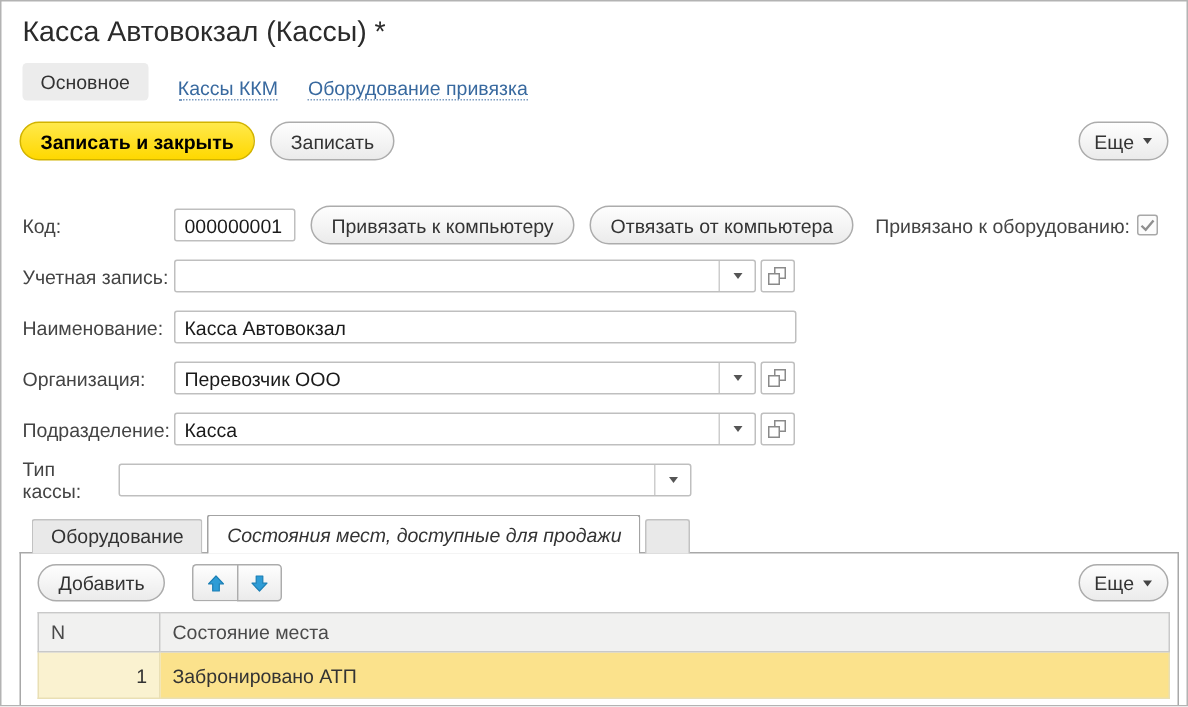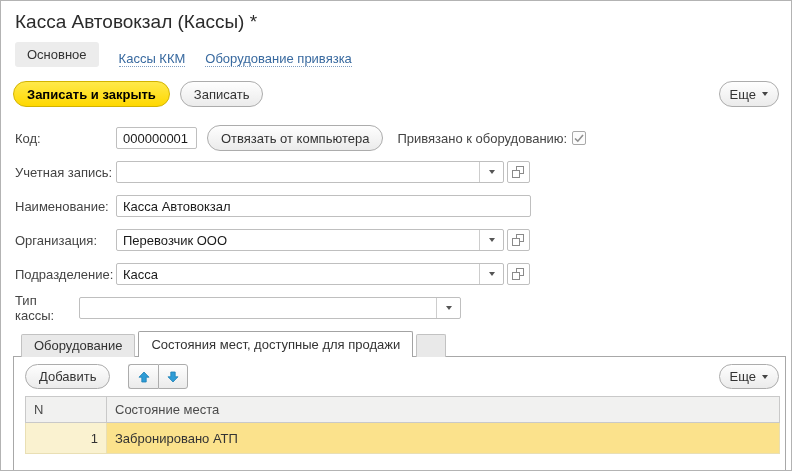--- a/index.html
+++ b/index.html
@@ -15,21 +15,21 @@
   .cmd-bar{display:flex;align-items:center;gap:10px;margin:14px 12px 0 12px;}
   .btn{
     height:26px;padding:0 13px;display:inline-flex;align-items:center;justify-content:center;
     background:linear-gradient(#fefefe,#ebebeb);border:1px solid #acacac;border-radius:13px;
     font-family:inherit;font-size:13px;color:#333;cursor:pointer;box-sizing:border-box;white-space:nowrap;
   }
   .btn.primary{background:linear-gradient(#ffe94b,#ffd800);border-color:#d2b300;font-weight:bold;color:#000;}
   .btn.more{gap:6px;padding:0 10px;}
   .push-right{margin-left:auto;}
   .caret{width:0;height:0;border-left:3.5px solid transparent;border-right:3.5px solid transparent;border-top:4px solid #444;display:inline-block;}
-  .form{margin-top:20px;}
+  .form{margin-top:32px;}
   .frow{display:flex;align-items:center;margin:0 0 12px 14px;height:22px;}
   .flabel{width:101px;color:#444;flex:none;}
   .flabel.short{width:64px;}
   .tinput{
     height:22px;box-sizing:border-box;border:1px solid #bfbfbf;border-radius:2px;padding:0 6px;
     font-family:inherit;font-size:13px;color:#1a1a1a;background:#fff;
   }
   .code-input{width:81px;}
   .name-input{width:415px;}
   .rowbtn{margin-left:10px;}
@@ -48,21 +48,21 @@
   .open-btn{
     width:23px;height:22px;margin-left:3px;flex:none;display:inline-flex;align-items:center;justify-content:center;
     background:#fff;border:1px solid #bfbfbf;border-radius:2px;cursor:pointer;box-sizing:border-box;padding:0;
   }
   .combo.cash-type{width:382px;}
   .lower-tabs{display:flex;align-items:flex-end;margin:10px 0 0 20px;position:relative;z-index:2;}
   .ltab{
     height:23px;line-height:22px;padding:0 12px;background:#e9e9e9;border:1px solid #c2c2c2;border-bottom:none;
     border-radius:2px 2px 0 0;color:#333;margin-right:3px;box-sizing:border-box;cursor:pointer;white-space:nowrap;
   }
-  .ltab.active{height:26px;line-height:25px;background:#fff;border-color:#a3a3a3;position:relative;cursor:default;}
+  .ltab.active{height:26px;line-height:25px;background:#fff;border-color:#a3a3a3;position:relative;cursor:default;font-style:italic;}
   .ltab.active::after{content:"";position:absolute;left:0;right:0;bottom:-1px;height:1px;background:#fff;}
   .ltab.stub{width:30px;padding:0;}
   .group{
     margin:-1px 5px 0 12px;height:120px;box-sizing:border-box;background:#fff;
     border:1px solid #a8a8a8;border-bottom:none;position:relative;z-index:1;
   }
   .grid-toolbar{display:flex;align-items:center;padding:7px 6px 0 11px;}
   .grid-toolbar .btn{height:25px;}
   .updown{display:flex;margin-left:18px;}
   .updown .btn{width:30px;padding:0;}
@@ -98,20 +98,21 @@
       <span>Еще</span>
       <span class="caret"></span>
     </button>
   </div>
 
   <div class="form">
 
     <div class="frow">
       <span class="flabel">Код:</span>
       <input class="tinput code-input" value="000000001" style="">
+      <button class="btn rowbtn">Привязать к компьютеру</button>
       <button class="btn rowbtn">Отвязать от компьютера</button>
       <span class="cb-label">Привязано к оборудованию:</span>
       <span class="checkbox">
         <svg width="10" height="9" viewBox="0 0 10 9">
           <path d="M1 4.5 L3.8 7.2 L9 1" stroke="#8f8f8f" stroke-width="1.6" fill="none"></path>
         </svg>
       </span>
     </div>
 
     <div class="frow">

